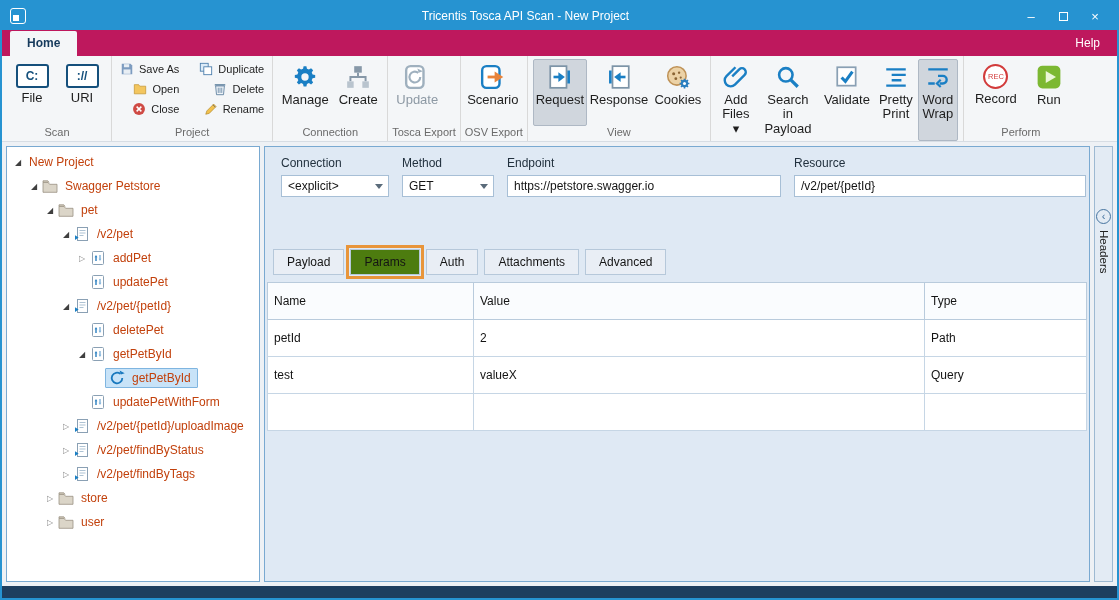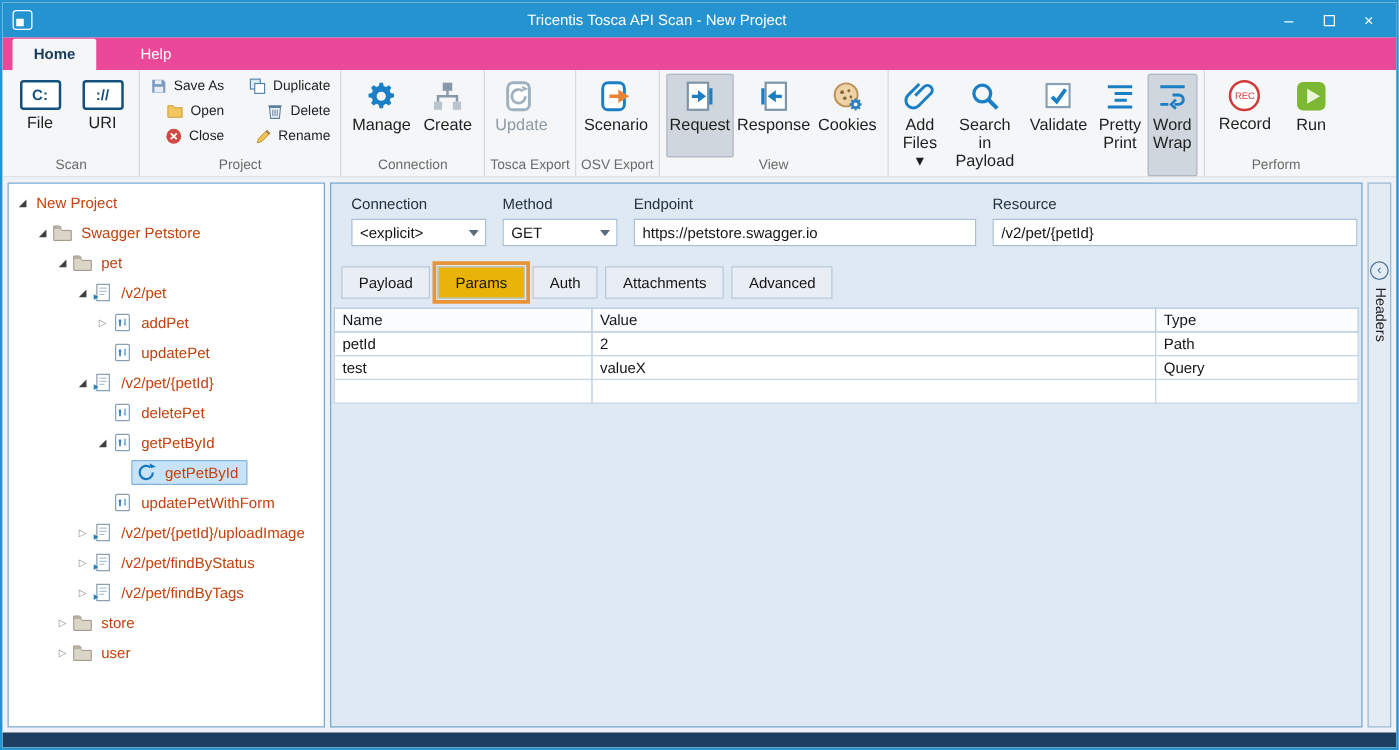--- a/index.html
+++ b/index.html
@@ -9,21 +9,21 @@
   
   .titlebar { height:28px; background:#2693d1; display:flex; align-items:center; color:#fff; flex:none; }
   .appicon { width:16px; height:16px; border:1.5px solid #fff; border-radius:3px; margin:0 8px 0 8px; position:relative; }
   .appicon::after { content:""; position:absolute; left:2px; bottom:2px; width:6px; height:6px; background:#fff; }
   .titletext { flex:1; text-align:center; font-size:12px; }
   .wctrls { display:flex; align-items:center; gap:4px; padding-right:8px; }
   .wbtn { width:28px; height:22px; display:flex; align-items:center; justify-content:center; font-size:13px; color:#fff; cursor:default; }
   .maxbox { width:9px; height:9px; border:1.5px solid #fff; display:inline-block; }
 
   
-  .menubar { height:26px; background:#ec4899; display:flex; align-items:flex-end; padding-left:8px; gap:18px; flex:none; }
+  .menubar { height:26px; background:#be185d; display:flex; align-items:flex-end; padding-left:8px; gap:2px; flex:none;justify-content:space-between; }
   .mtab { padding:5px 17px 6px; font-size:12px; color:#fff; }
   .mtab.active { background:#f4f6f8; color:#163a5c; font-weight:700; border-radius:2px 2px 0 0; }
 
   
   .ribbon { height:86px; background:#f4f6f8; border-bottom:1px solid #d7dde4; display:flex; flex:none; padding:0 1px; }
   .rgroup { display:flex; flex-direction:column; border-right:1px solid #d9d9d9; }
   .gbody { flex:1; display:flex; align-items:stretch; padding:3px 5px 0; gap:2px; }
   .gname { font-size:11px; color:#6a6a6a; text-align:center; padding:0 4px 3px; }
   .rbtn { display:flex; flex-direction:column; align-items:center; justify-content:flex-start; gap:3px; padding:4px 3px 2px; border:1px solid transparent; border-radius:2px; }
   .rbtn .lbl { font-size:13px; line-height:1.1; color:#1e1e1e; text-align:center; }
@@ -60,25 +60,25 @@
   .fgroup { display:flex; flex-direction:column; gap:5px; }
   .flabel { font-size:12px; color:#22313e; }
   .fld { background:#fff; border:1px solid #a7bfd6; height:22px; display:flex; align-items:center; padding:0 6px; font-size:12px; color:#141414; }
   .fld.sel { justify-content:space-between; padding-right:5px; }
   .selarrow { width:0; height:0; border-left:4px solid transparent; border-right:4px solid transparent; border-top:5px solid #5a6b7a; margin-left:8px; }
   input.fld { font-family:"Liberation Sans", sans-serif; outline:none; display:block; }
   .w108 { width:108px; } .w92 { width:92px; } .w274 { width:274px; } .w292 { width:292px; }
 
   .tabsrow { display:flex; align-items:flex-end; gap:6px; padding:12px 0 5px 8px; }
   .tab { padding:5px 13px; background:#e9eef5; border:1px solid #b6c8da; font-size:12px; color:#141414; }
-  .tab.active { background:#eab308; }
+  .tab.active { background:#4d7c0f;margin-top:36px; }
   .tab.annotated { outline:3px solid #e8953a; outline-offset:1px; position:relative; z-index:2; }
 
   .ptable { border-collapse:collapse; width:calc(100% - 4px); margin:2px 2px 0; table-layout:fixed; }
-  .ptable th, .ptable td { border:1px solid #c6d6e5; font-size:12px; font-weight:400; text-align:left; padding:2px 6px; height:19px; background:#fff; color:#141414; white-space:nowrap; overflow:hidden; }
+  .ptable th, .ptable td { border:1px solid #c6d6e5; font-size:12px; font-weight:400; text-align:left; padding:2px 6px; height:37px; background:#fff; color:#141414; white-space:nowrap; overflow:hidden; }
   .ptable th { background:#fafcfe; border-color:#b9cbdc; }
 
   
   .hstrip { width:19px; flex:none; background:#e3ebf4; border:1px solid #9db9d2; display:flex; flex-direction:column; align-items:center; }
   .hcollapse { margin-top:62px; width:15px; height:15px; border-radius:50%; border:1px solid #46749f; color:#46749f; display:flex; align-items:center; justify-content:center; font-size:11px; line-height:1; }
   .htext { writing-mode:vertical-rl; font-size:11.5px; color:#222; margin-top:6px; }
 
   
   .statusbar { height:12px; background:#1d3e5f; flex:none; }
 </style>

